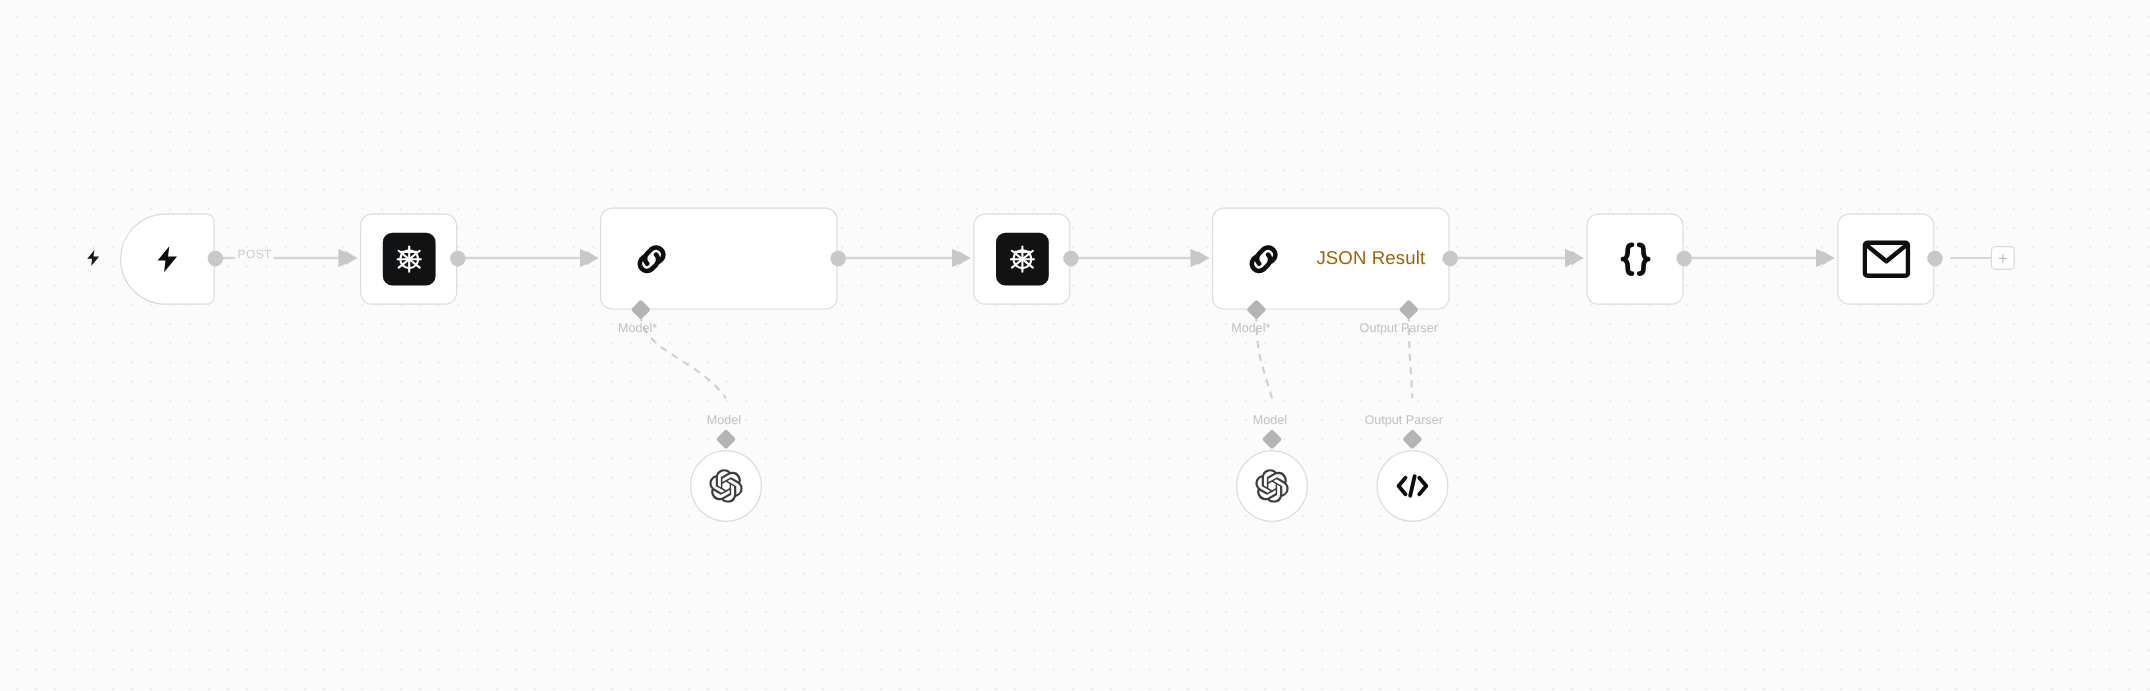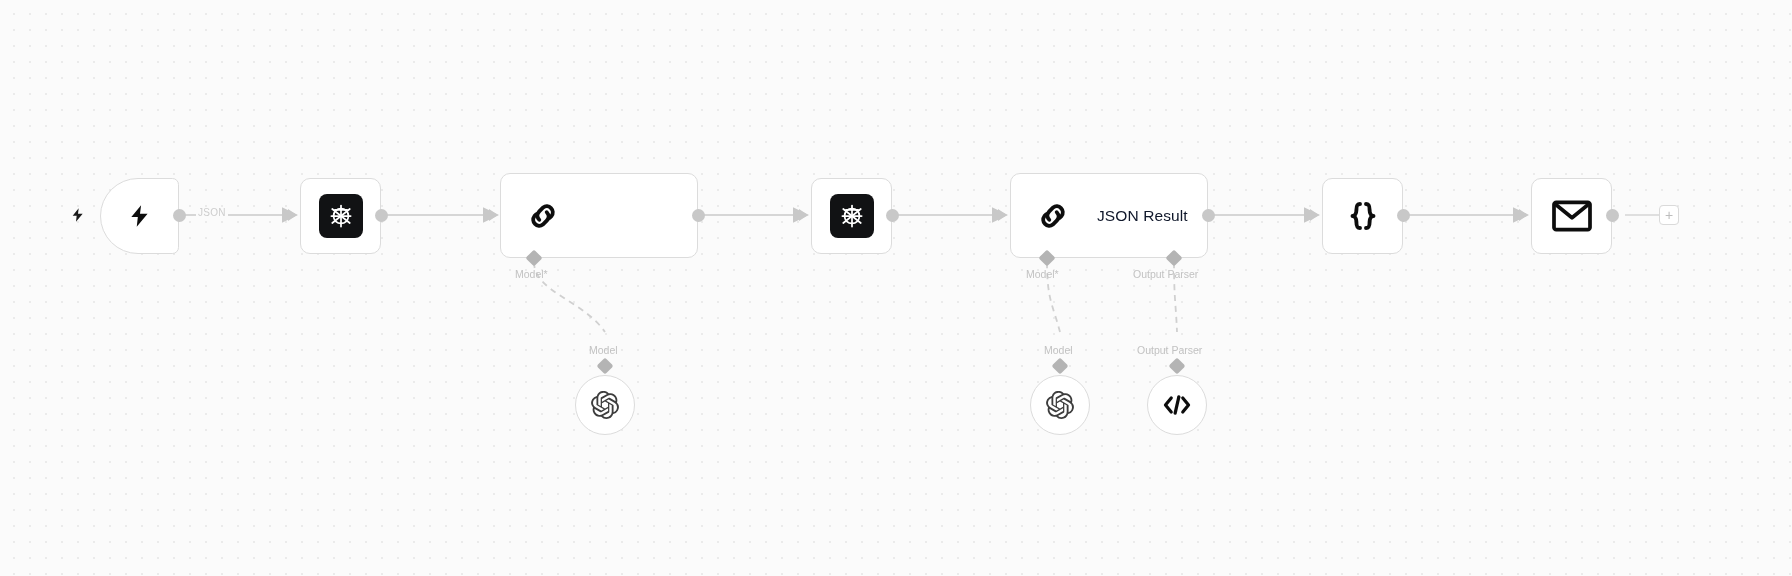--- a/index.html
+++ b/index.html
@@ -34,21 +34,21 @@
     border-bottom-left-radius: 46px;
     border-top-right-radius: 8px;
     border-bottom-right-radius: 8px;
     justify-content: center;
   }
   .node.square { justify-content: center; }
   .node.wide { padding-left: 24px; gap: 26px; }
 
   .node-label {
     font-size: 15.5px;
-    color: #0f172a;
+    color: #a16207;
     letter-spacing: .1px;
     white-space: nowrap;
   }
 
   .glyph { display: flex; align-items: center; justify-content: center; }
 
   .dark-tile {
     width: 44px; height: 44px;
     background: #111214;
     border-radius: 8px;
@@ -154,21 +154,21 @@
   </div>
 
   <div class="node trigger" style="left:100px; top:178px; width:79px; height:76px;">
     <span class="glyph">
       <svg width="26" height="34" viewBox="0 0 24 24">
           <path d="M13 2 L4 13 H10 L9 22 L19 10 H12 Z" fill="#0d0d0d"></path>
         </svg>
     </span>
   </div>
   <div class="port" style="left:173px; top:209px;"></div>
-  <div class="edge-label" style="left:196px; top:207px;">JSON</div>
+  <div class="edge-label" style="left:196px; top:207px;">POST</div>
 
   <div class="port in" style="left:288px; top:209px;"></div>
   <div class="node square" style="left:300px; top:178px; width:81px; height:76px;">
     <span class="dark-tile">
       <svg width="28" height="28" viewBox="0 0 32 32">
         <g stroke="#ffffff" stroke-width="2" fill="none" stroke-linecap="round">
           <path d="M16 4 L16 28"></path>
           <path d="M6 8 L26 24"></path>
           <path d="M26 8 L6 24"></path>
           <path d="M5 16 L27 16"></path>

